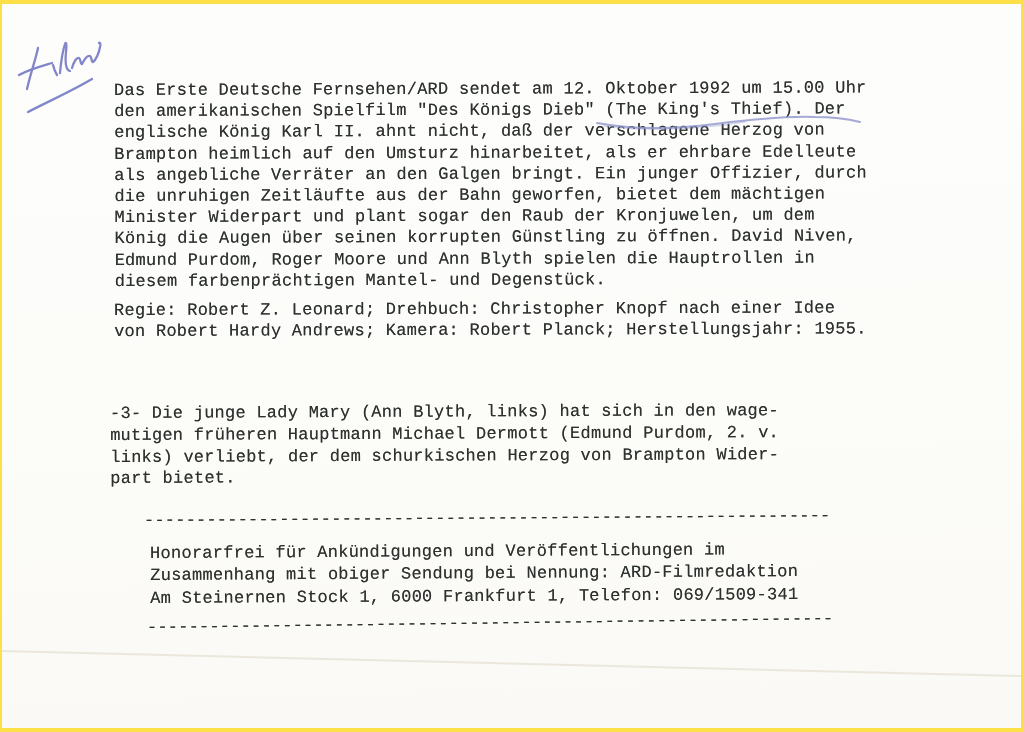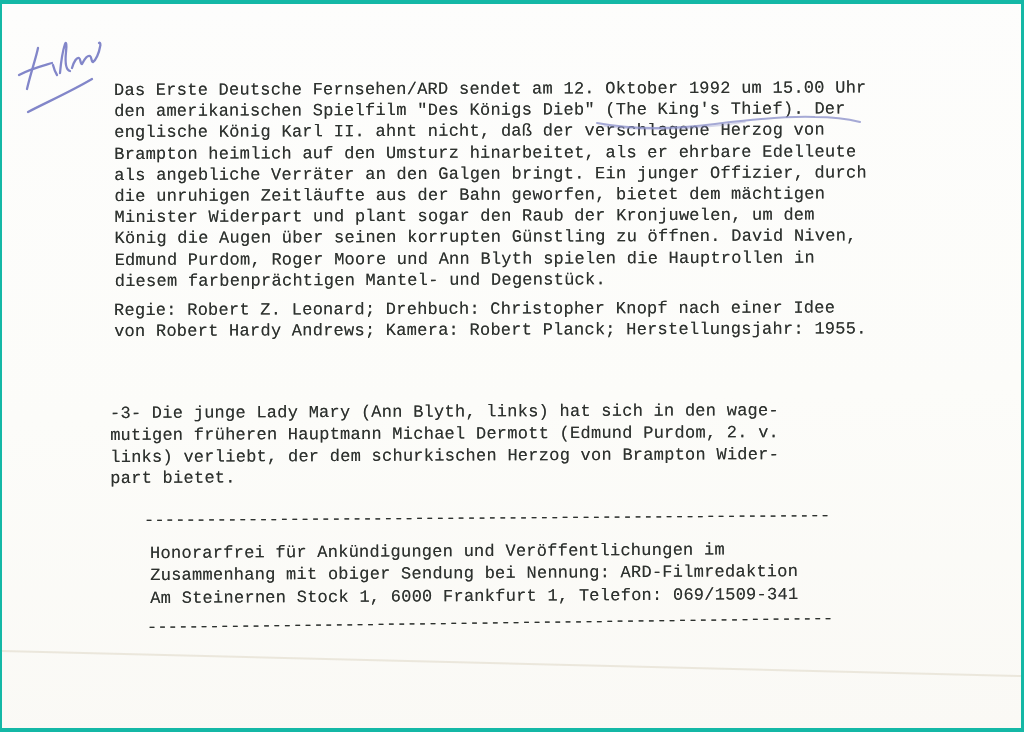--- a/index.html
+++ b/index.html
@@ -1,19 +1,19 @@
 <!DOCTYPE html>
 <html><head>
 <meta charset="utf-8">
 <style>
   html,body{margin:0;padding:0;background:#101210;}
   .photo{
     position:relative;
     width:1024px;height:732px;
-    background:#14b8a6;
+    background:#fde047;
     overflow:hidden;
     font-family:"Liberation Mono","DejaVu Sans Mono",monospace;
   }
   .paper{
     position:absolute;
     left:2px;top:4px;right:3px;bottom:4px;
     background:linear-gradient(178deg,#fdfdfc 0%,#fcfcf9 55%,#faf9f5 100%);
   }
   .txt{
     position:absolute;

